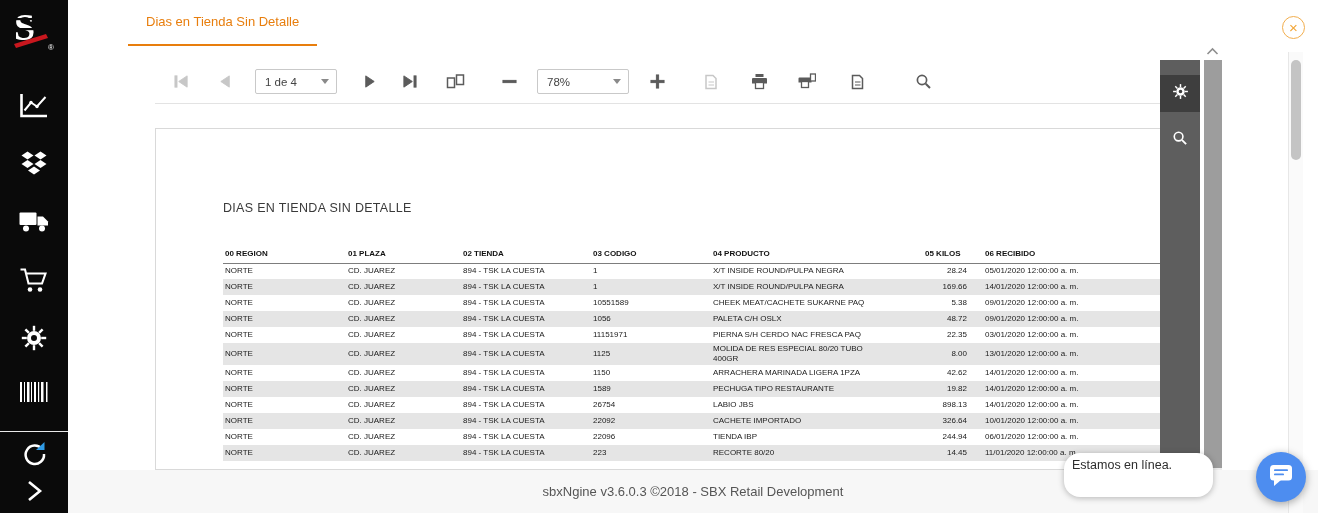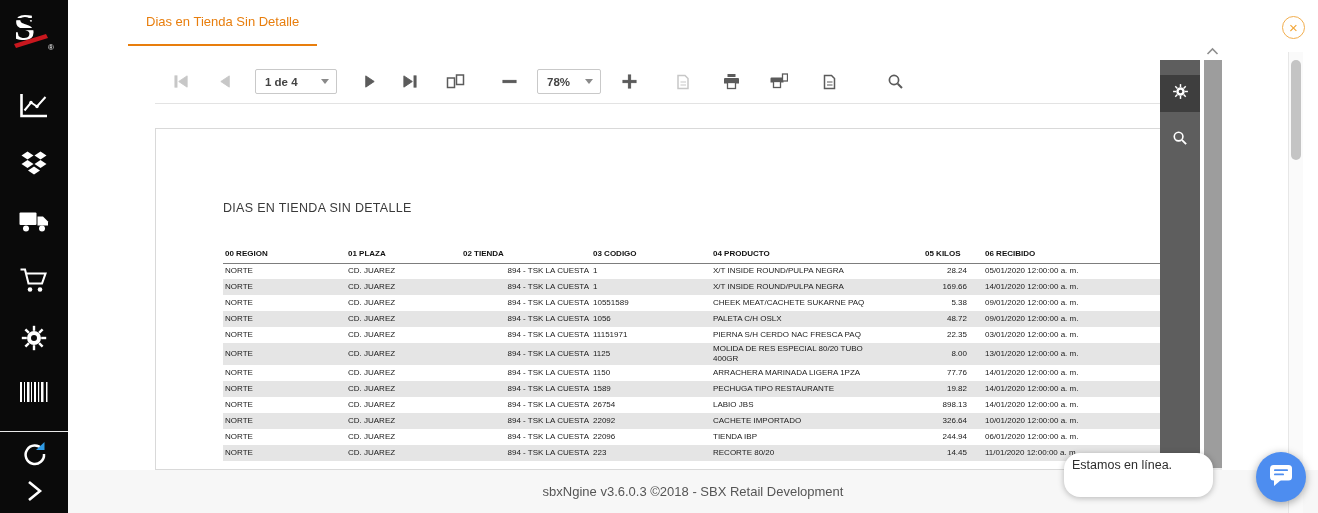--- a/index.html
+++ b/index.html
@@ -22,36 +22,36 @@
                cursor:pointer; background:#fff; z-index:40; }
 
   
   .toolbar { position:absolute; left:155px; top:60px; width:1005px; height:44px;
              border-bottom:1px solid #e3e3e3; display:flex; align-items:center; padding-left:14px; background:#fff; }
   .tbtn { width:24px; height:26px; display:flex; align-items:center; justify-content:center; cursor:pointer; flex:none; }
   .tbtn svg { display:block; }
   .ic-dark  { fill:#5b5b5b; stroke:#5b5b5b; }
   .ic-dis   { fill:#c7c7c7; stroke:#c7c7c7; }
   .select { height:25px; border:1px solid #c9c9c9; border-radius:2px; background:#fff; display:flex;
-            align-items:center; padding:0 7px 0 9px; font-size:11.5px; color:#444; cursor:pointer; flex:none;font-weight:bold; }
+            align-items:center; padding:0 7px 0 9px; font-size:11.5px; color:#444; cursor:pointer; flex:none; }
   .select .caret { margin-left:auto; width:0; height:0; border-left:4px solid transparent;
                    border-right:4px solid transparent; border-top:5px solid #8a8a8a; }
   .sel-page { width:82px; margin-left:18px; }
-  .sel-zoom { width:64px; margin-left:16px; }
+  .sel-zoom { width:92px; margin-left:16px; }
 
   
   .report-page { position:absolute; left:155px; top:128px; width:1006px; height:342px; background:#fff;
                  border:1px solid #d9d9d9; border-right:none; overflow:hidden; z-index:1; }
   .report-title { position:absolute; left:67px; top:72px; font-size:12.5px; color:#3a3a3a; letter-spacing:.3px; }
   table.report { position:absolute; left:67px; top:104px; width:980px; border-collapse:collapse; table-layout:fixed; }
   table.report th { font-size:8px; font-weight:bold; color:#111; text-align:left; height:30px;
                     vertical-align:bottom; padding:0 2px 5px 2px; border-bottom:1px solid #7d7d7d; }
   table.report td { font-size:8px; color:#1a1a1a; height:16px; line-height:10px; padding:1px 2px; vertical-align:middle; }
   table.report tr.stripe td { background:#e5e5e5; }
-  .col0 { width:123px; } .col1 { width:115px; } .col2 { width:130px;text-align:right; } .col3 { width:120px; }
+  .col0 { width:123px; } .col1 { width:115px; } .col2 { width:130px; } .col3 { width:120px; }
   .col4 { width:212px; padding-right:54px !important; }
   .col5 { width:46px;  text-align:right; }
   .col6 { padding-left:16px !important; white-space:nowrap; }
 
   
   .side-panel { position:absolute; left:1160px; top:60px; width:40px; height:410px; background:#5e5e5e; z-index:10; }
   .panel-btn { width:40px; height:37px; display:flex; align-items:center; justify-content:center; cursor:pointer; }
   .panel-gear { margin-top:15px; background:#3e3e3e; }
   .panel-search { margin-top:9px; }
 
@@ -382,21 +382,21 @@
           <td class="col4">MOLIDA DE RES ESPECIAL 80/20 TUBO 400GR</td>
           <td class="col5">8.00</td>
           <td class="col6">13/01/2020 12:00:00 a. m.</td>
         </tr>
         <tr>
           <td class="col0">NORTE</td>
           <td class="col1">CD. JUAREZ</td>
           <td class="col2">894 - TSK LA CUESTA</td>
           <td class="col3">1150</td>
           <td class="col4">ARRACHERA MARINADA LIGERA 1PZA</td>
-          <td class="col5">77.76</td>
+          <td class="col5">42.62</td>
           <td class="col6">14/01/2020 12:00:00 a. m.</td>
         </tr>
         <tr class="stripe">
           <td class="col0">NORTE</td>
           <td class="col1">CD. JUAREZ</td>
           <td class="col2">894 - TSK LA CUESTA</td>
           <td class="col3">1589</td>
           <td class="col4">PECHUGA TIPO RESTAURANTE</td>
           <td class="col5">19.82</td>
           <td class="col6">14/01/2020 12:00:00 a. m.</td>

